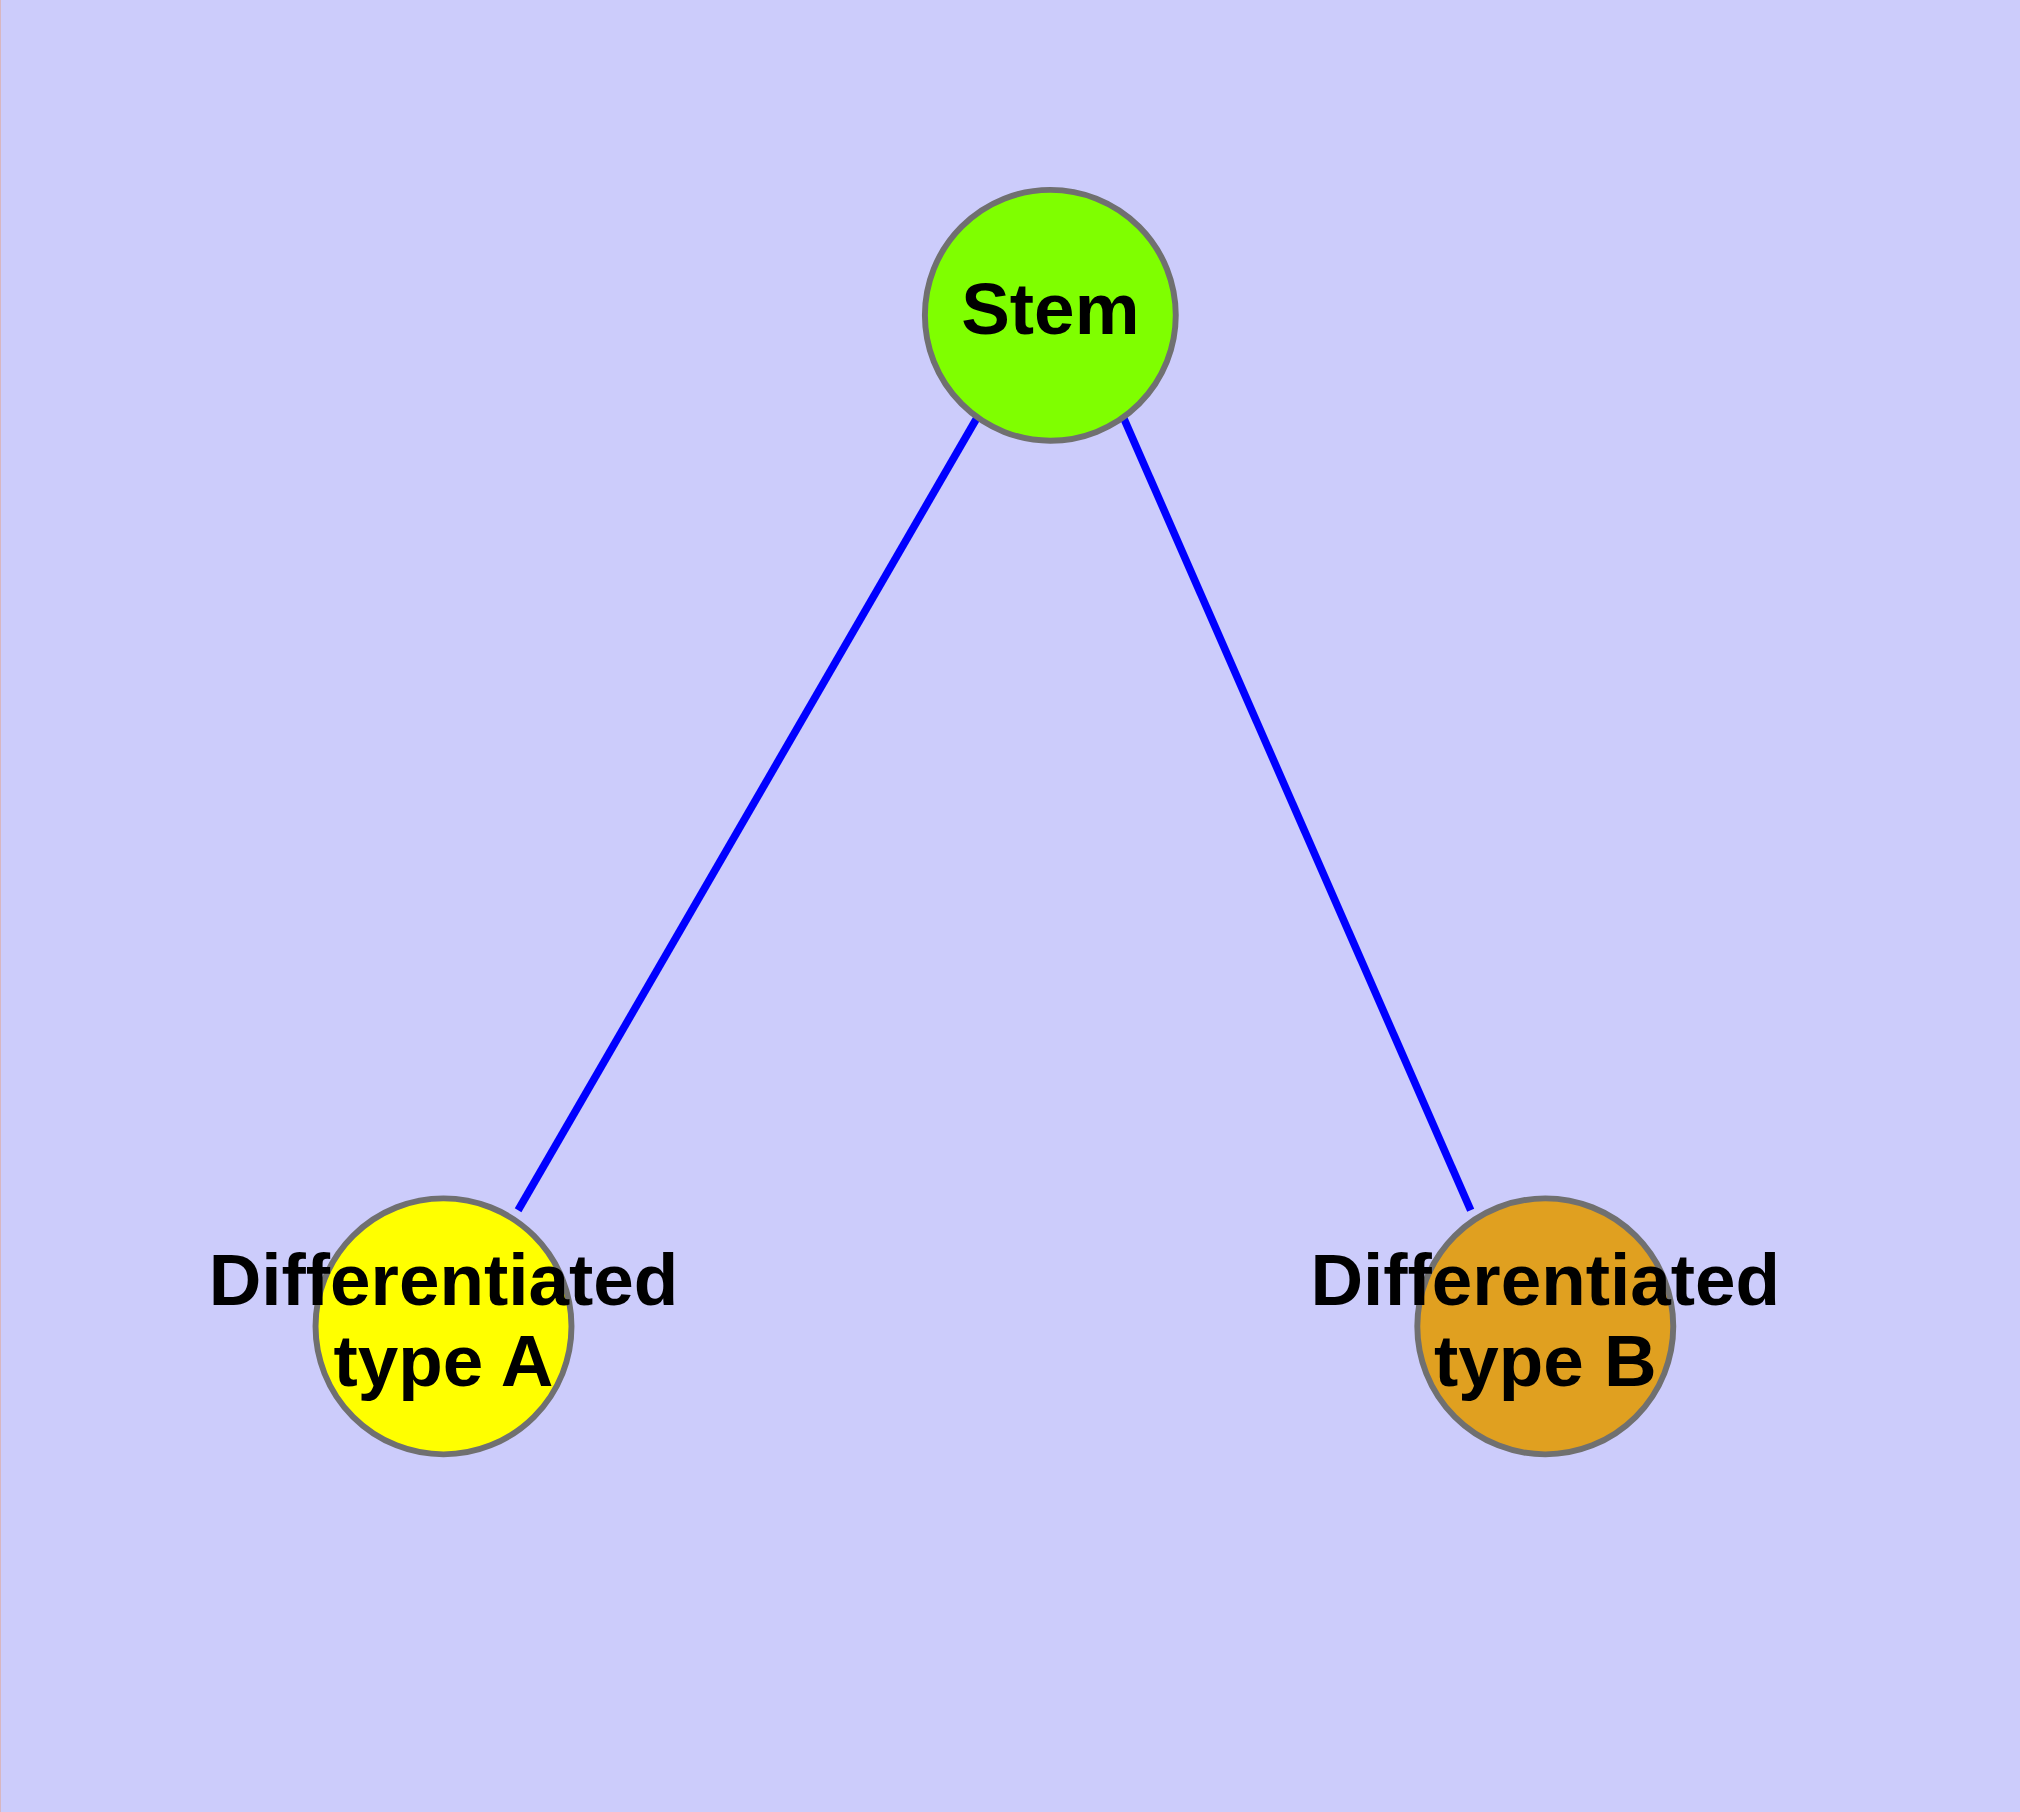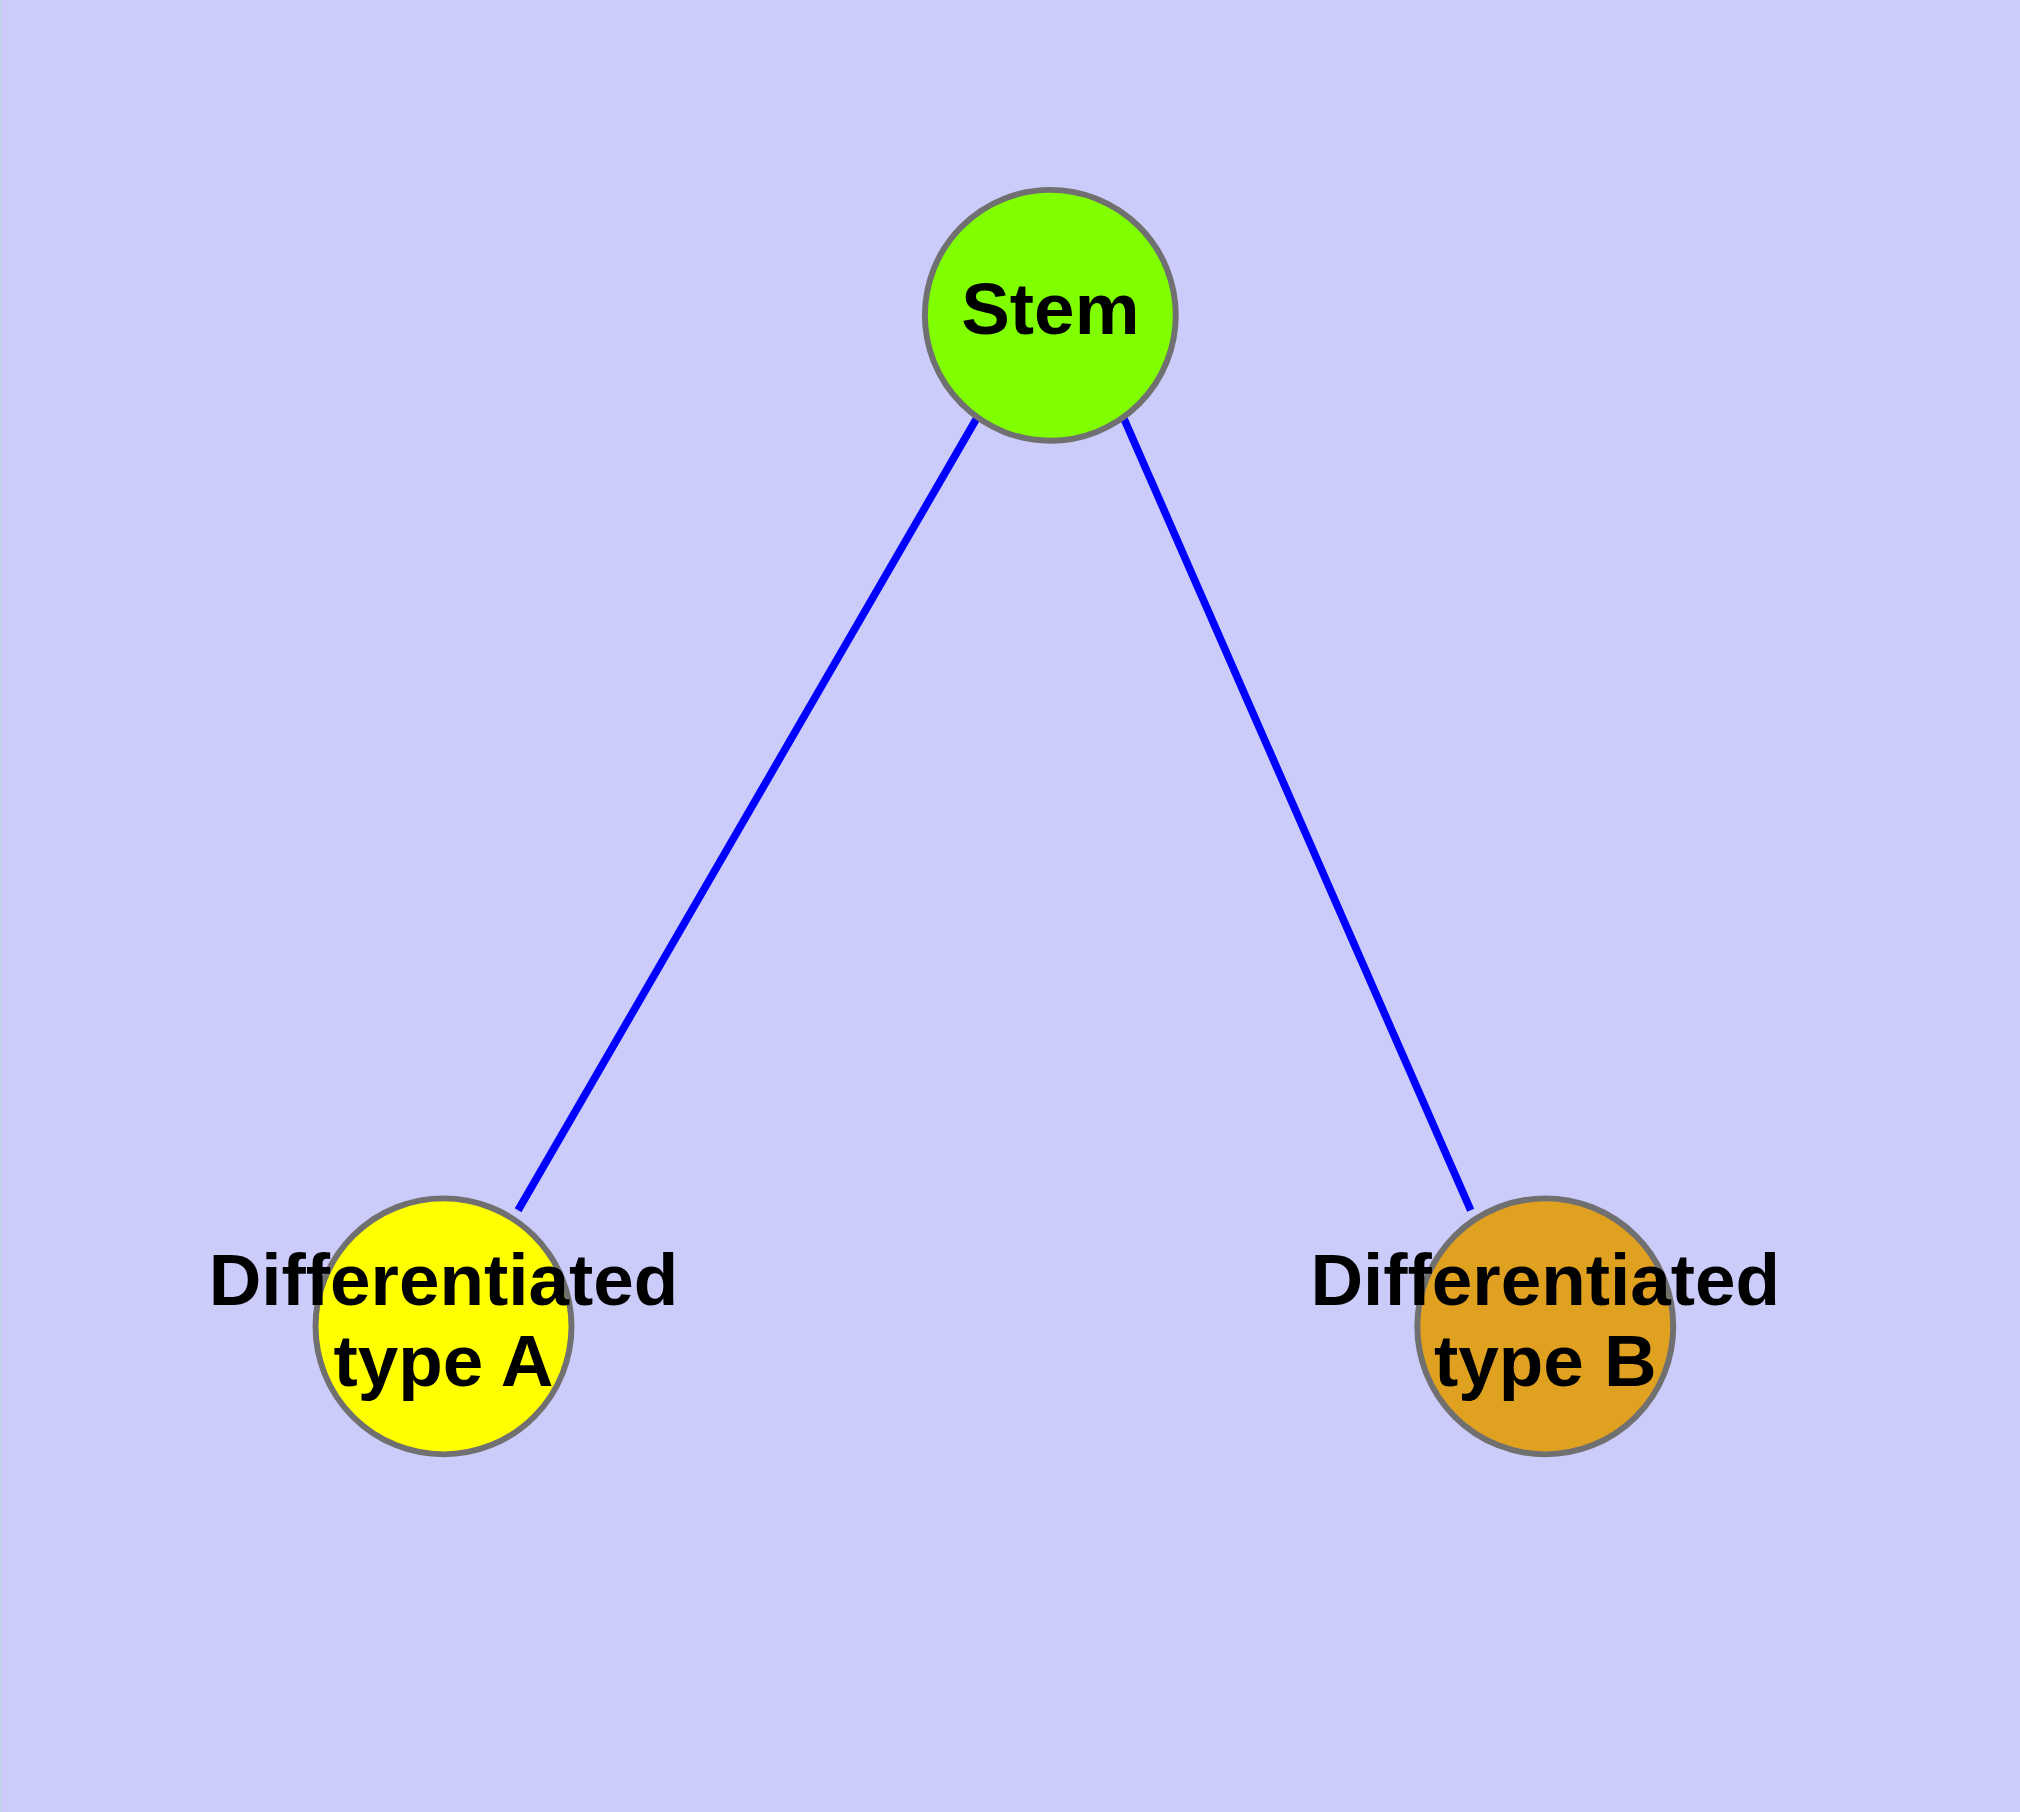--- a/index.html
+++ b/index.html
@@ -28,21 +28,21 @@
     font-weight: bold;
     fill: #000000;
     text-anchor: middle;
     dominant-baseline: middle;
     paint-order: normal;
   }
 </style>
 </head>
 <body>
 
-<div id="canvas" style="width: 1963px; height: 1812px; background: #86efac;">
+<div id="canvas" style="width: 1963px; height: 1812px; background: #f97316;">
   <svg id="graph-svg" viewBox="0 0 2384 2138">
 
     <rect id="bg-rect" x="0" y="0" width="2384" height="2138" fill="#ccccfb"></rect>
 
     <g id="edges-layer">
       <line id="edge-0" stroke-linecap="butt" x1="1153" y1="492" x2="611" y2="1428" stroke="#0000ff" stroke-width="9"></line>
       <line id="edge-1" stroke-linecap="butt" x1="1325" y1="492" x2="1735" y2="1428" stroke="#0000ff" stroke-width="9"></line>
     </g>
 
     <g id="nodes-layer">

